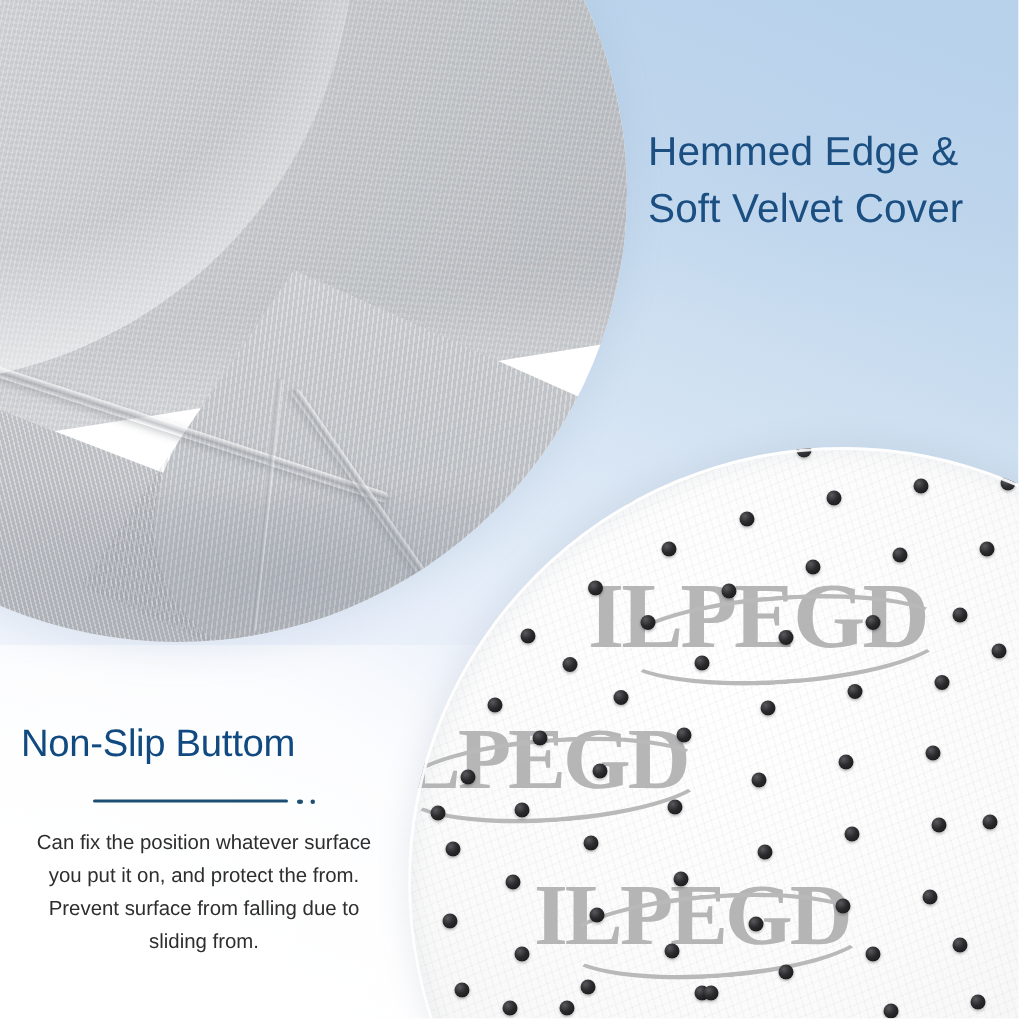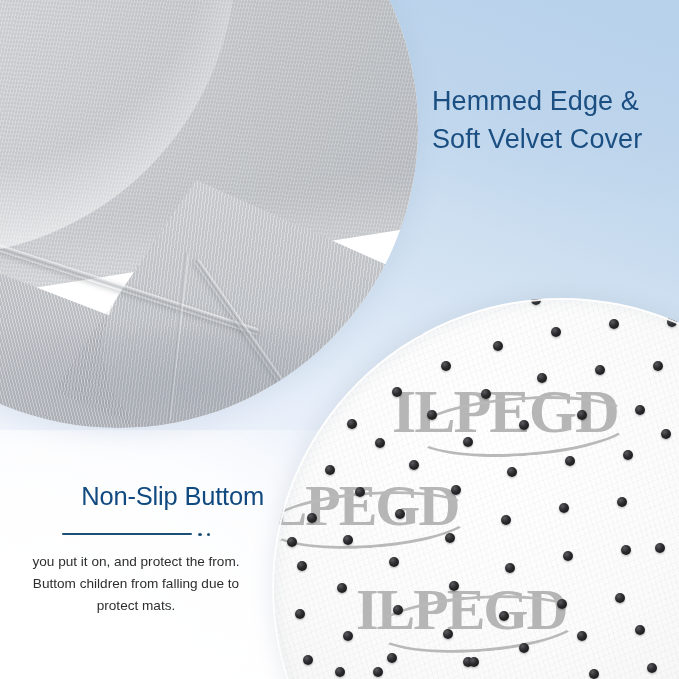--- a/index.html
+++ b/index.html
@@ -159,21 +159,20 @@
     position:absolute;left:432px;top:82px;width:250px;
     color:#1b4f82;
     font-size:27px;line-height:1.42;font-weight:400;
     letter-spacing:.1px;
   }
   .head-bl{
     position:absolute;left:14px;top:481px;width:250px;
     color:#114a80;
     font-size:25.5px;line-height:1.2;font-weight:400;
     letter-spacing:-.2px;
-    text-align:right;
   }
   .rule-wrap{position:absolute;left:62px;top:531px;width:180px;height:8px;}
   .rule{position:absolute;left:0;top:2px;width:130px;height:2px;background:#1c4f73;border-radius:1px;}
   .rule-d1{position:absolute;left:136px;top:2px;width:4px;height:3px;border-radius:50%;background:#1c4f73;}
   .rule-d2{position:absolute;left:145px;top:2px;width:3px;height:3px;border-radius:50%;background:#1c4f73;}
   .body-bl{
     position:absolute;left:4px;top:551px;width:264px;
     color:#2e2e2e;font-size:13.6px;line-height:1.62;text-align:center;
   }
   .body-bl div{white-space:nowrap;}
@@ -280,18 +279,19 @@
 
   <div class="head-bl">Non-Slip Buttom</div>
 
   <div class="rule-wrap">
     <div class="rule"></div>
     <div class="rule-d1"></div>
     <div class="rule-d2"></div>
   </div>
 
   <div class="body-bl" id="body-copy">
+      <div>Can fix the position whatever surface</div>
       <div>you put it on, and protect the from.</div>
-      <div>Buttom children from falling due to</div>
-      <div>protect mats.</div>
+      <div>Prevent surface from falling due to</div>
+      <div>sliding from.</div>
     </div>
 
 </div>
 
 </body></html>

